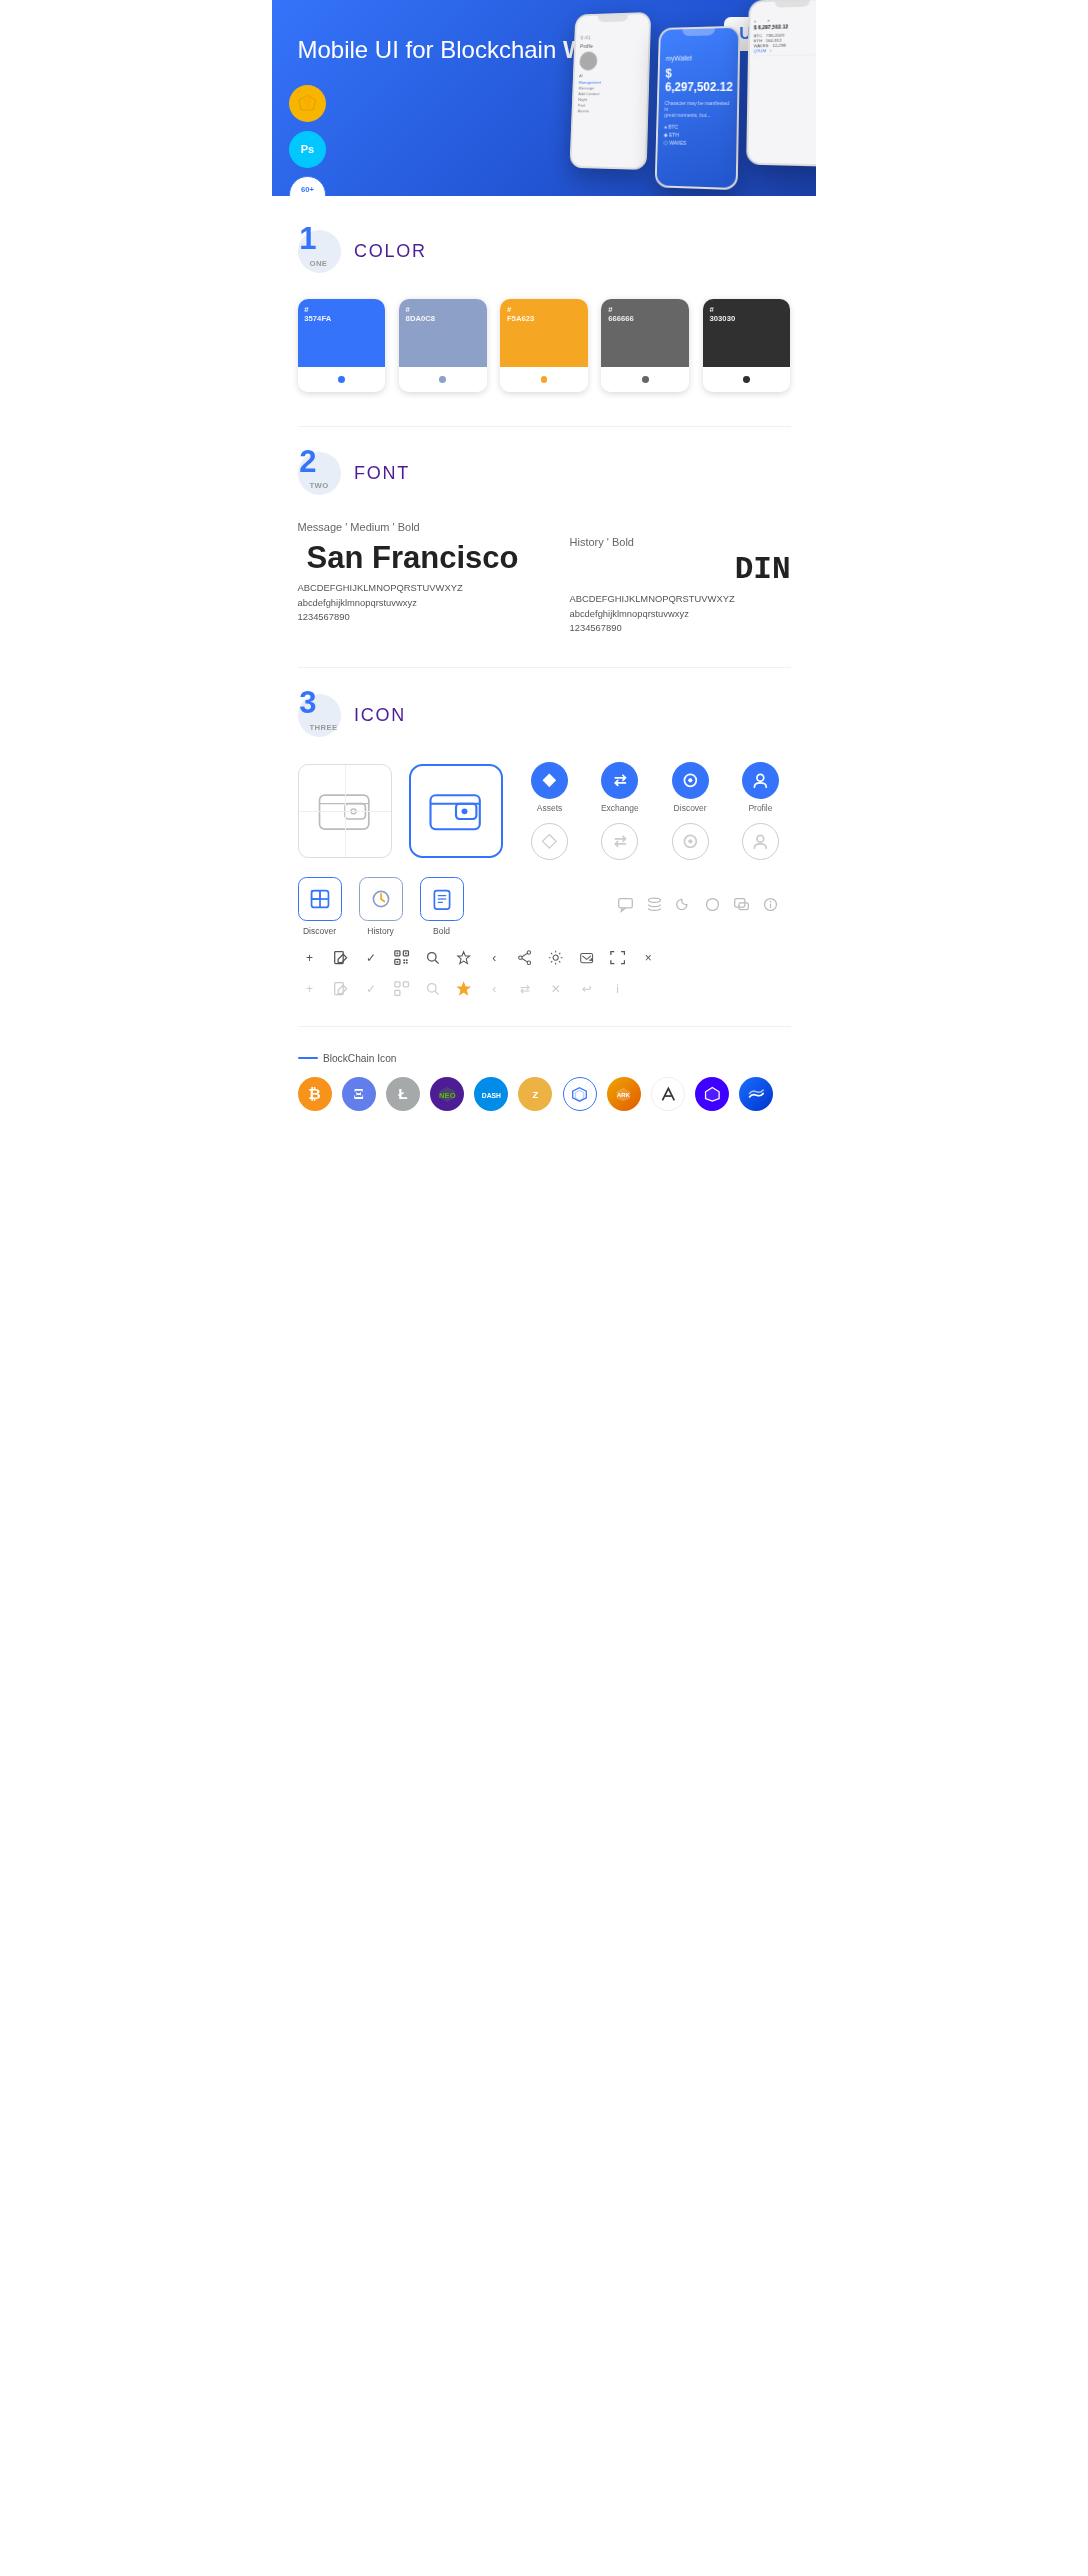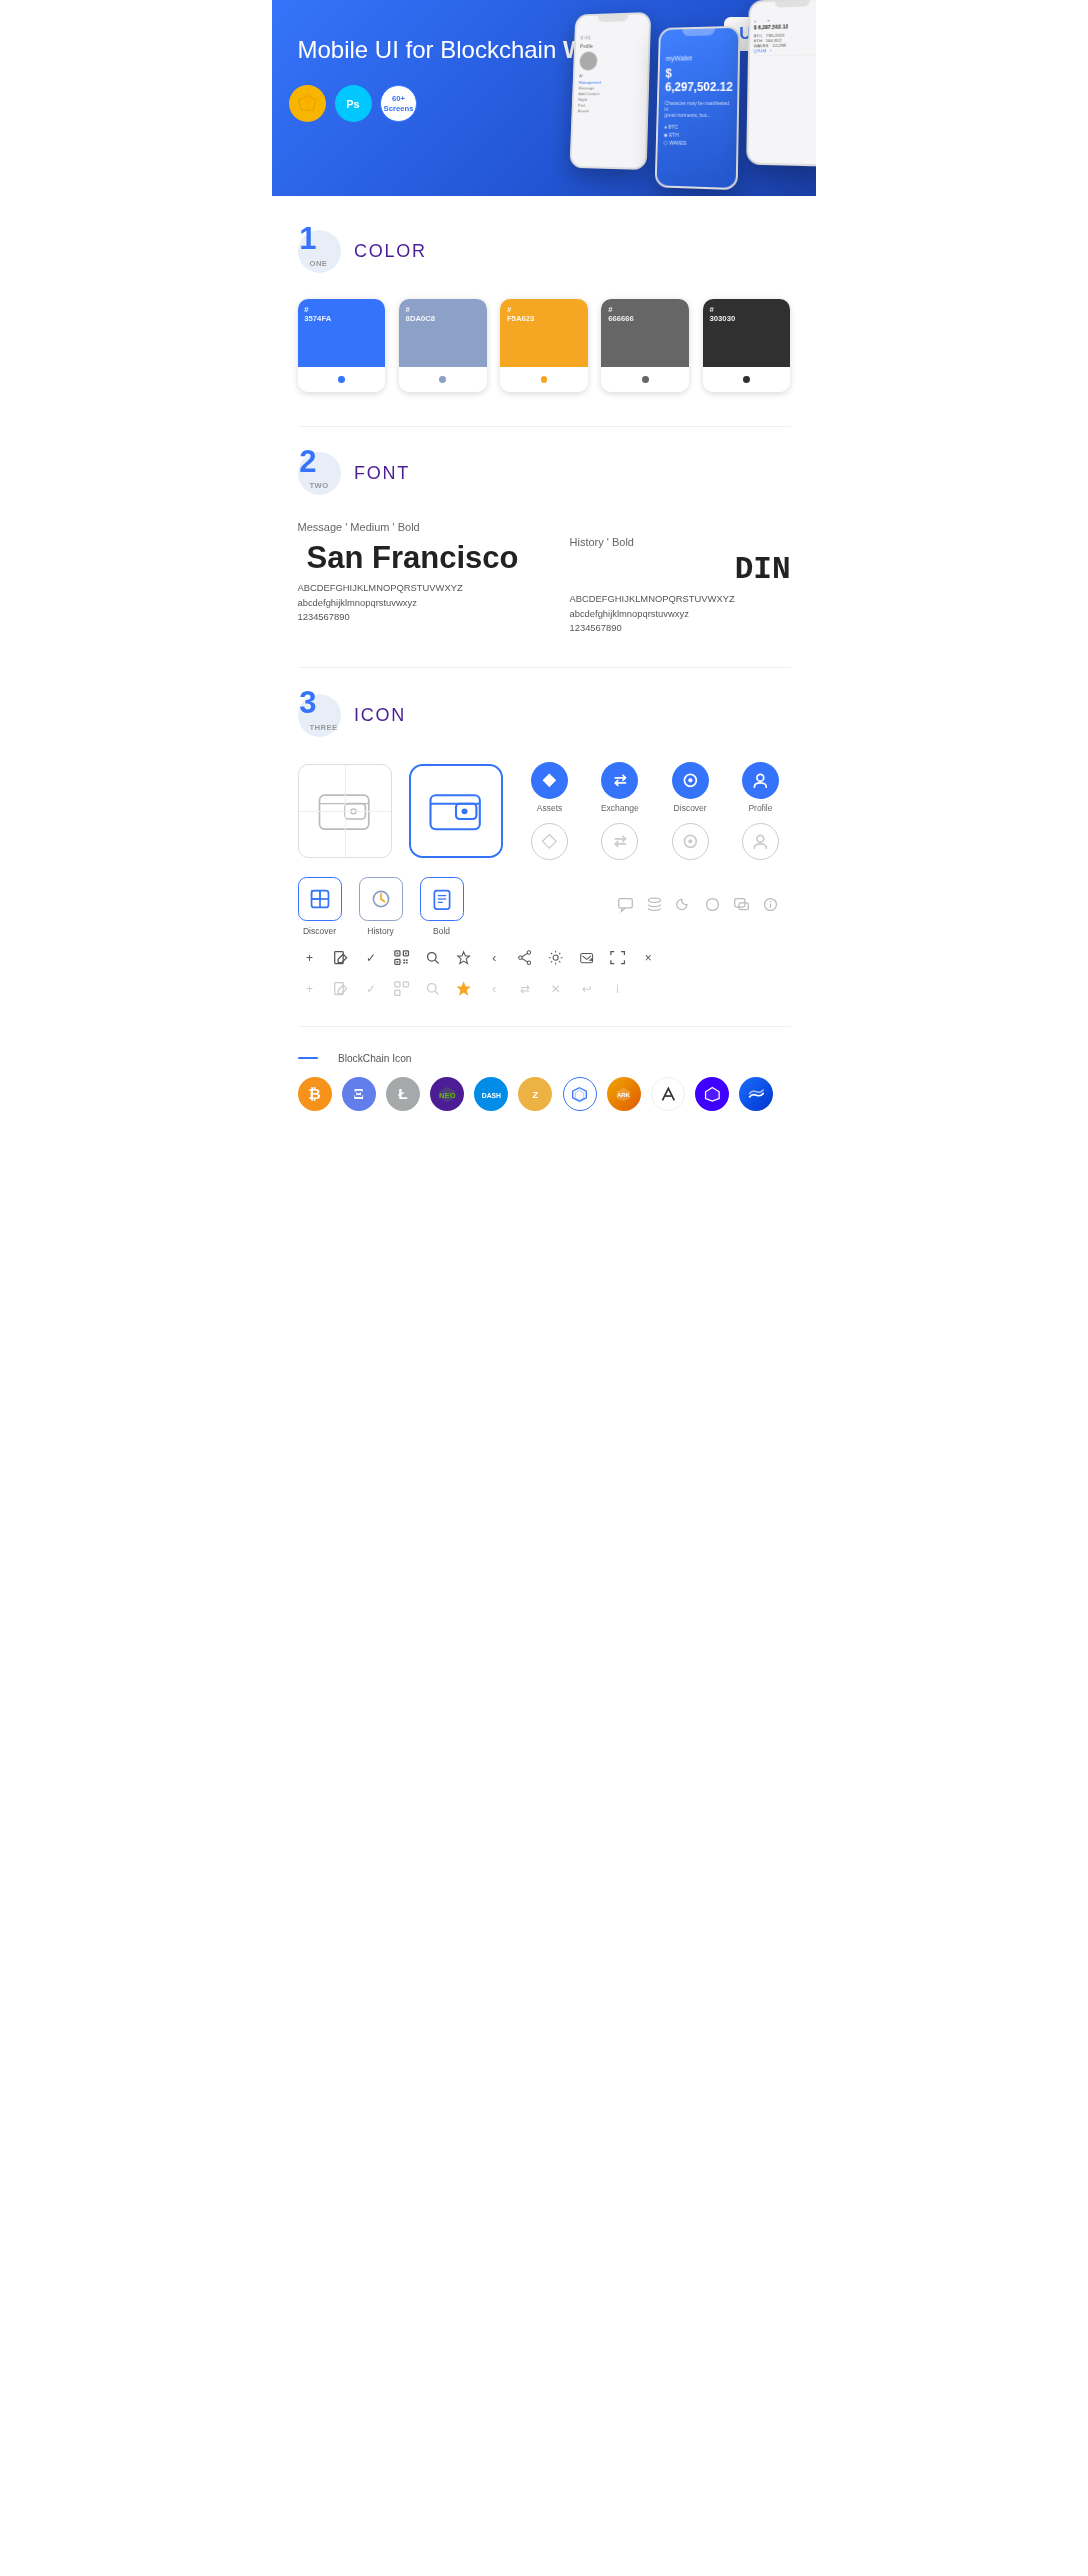--- a/index.html
+++ b/index.html
@@ -27,21 +27,21 @@
       right: 17px;
       background: #fff;
       color: #3574FA;
       font-size: 17px;
       font-weight: 700;
       padding: 6.8px 15.3px;
       border-radius: 6.8px;
     }
     .hero-badges {
       display: flex;
-      flex-direction: row;
+      flex-direction: column;
       gap: 8.5px;
       position: absolute;
       left: 17px;
       top: 85px;
     }
     .badge-circle {
       width: 37px; height: 37px;
       border-radius: 50%;
       display: flex; align-items: center; justify-content: center;
       font-weight: 700; font-size: 9.4px; text-align: center;
@@ -268,21 +268,21 @@
     }
     .icon-app-box.order-icon-box {
       color: #3574FA;
     }
     .icon-app-label { font-size: 8.5px; color: #555; }
 
     
     .blockchain-label {
       display: flex;
       align-items: center;
-      gap: 20px;
+      gap: 5px;
       margin-bottom: 13.6px;
       font-size: 10.2px;
       color: #555;
     }
     .blockchain-line {
       width: 20.4px;
       height: 2.6px;
       background: #3574FA;
       border-radius: 1.7px;
     }

